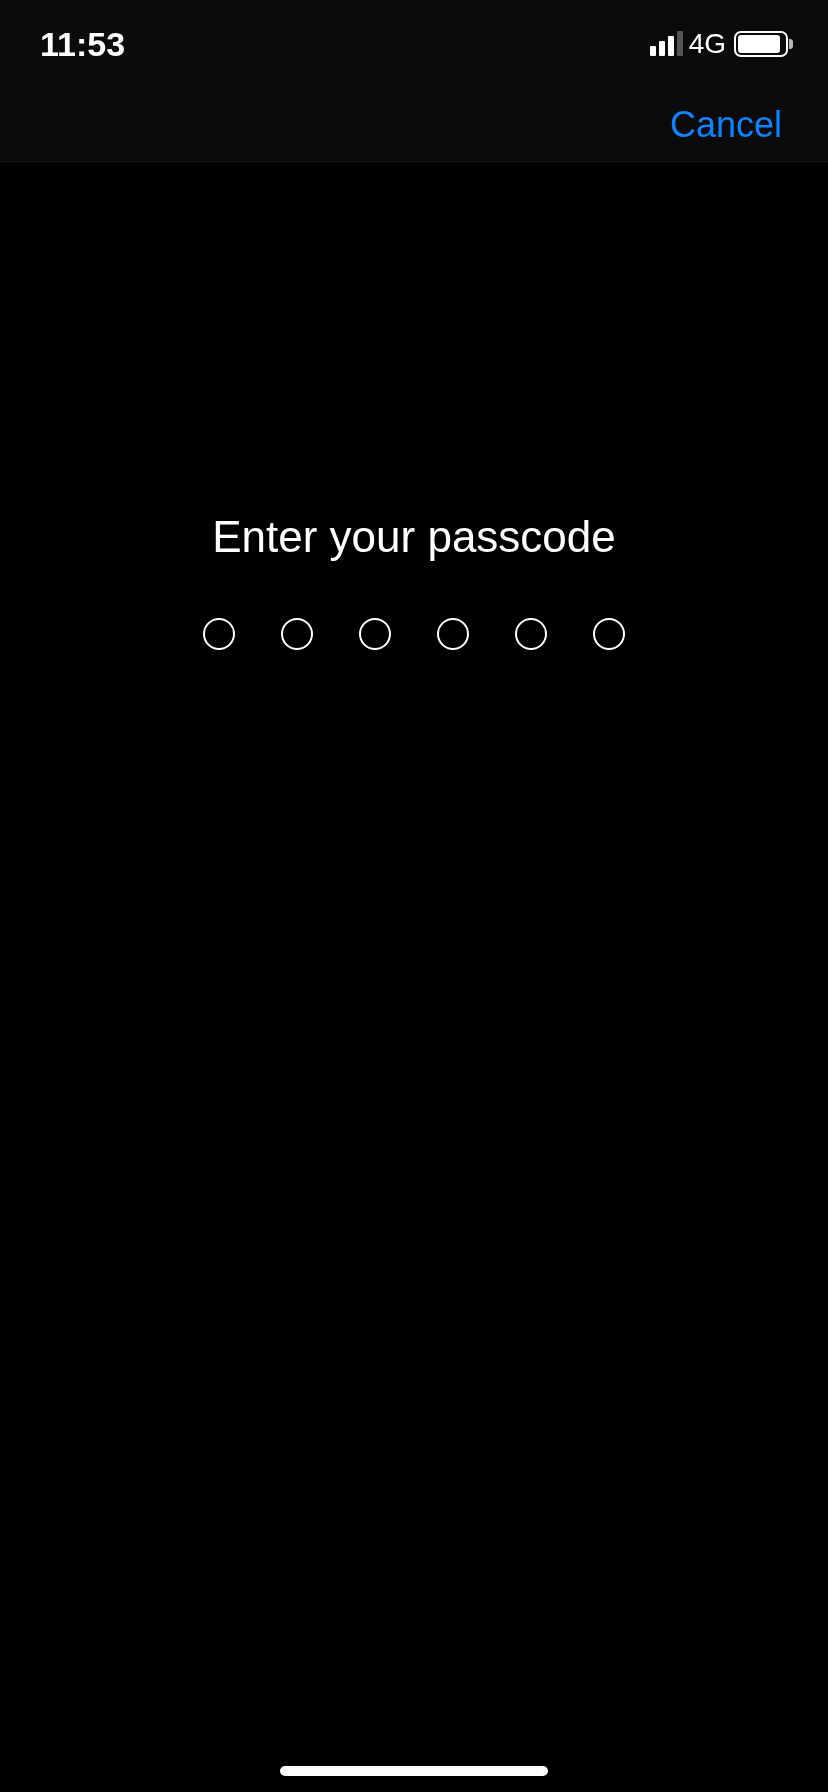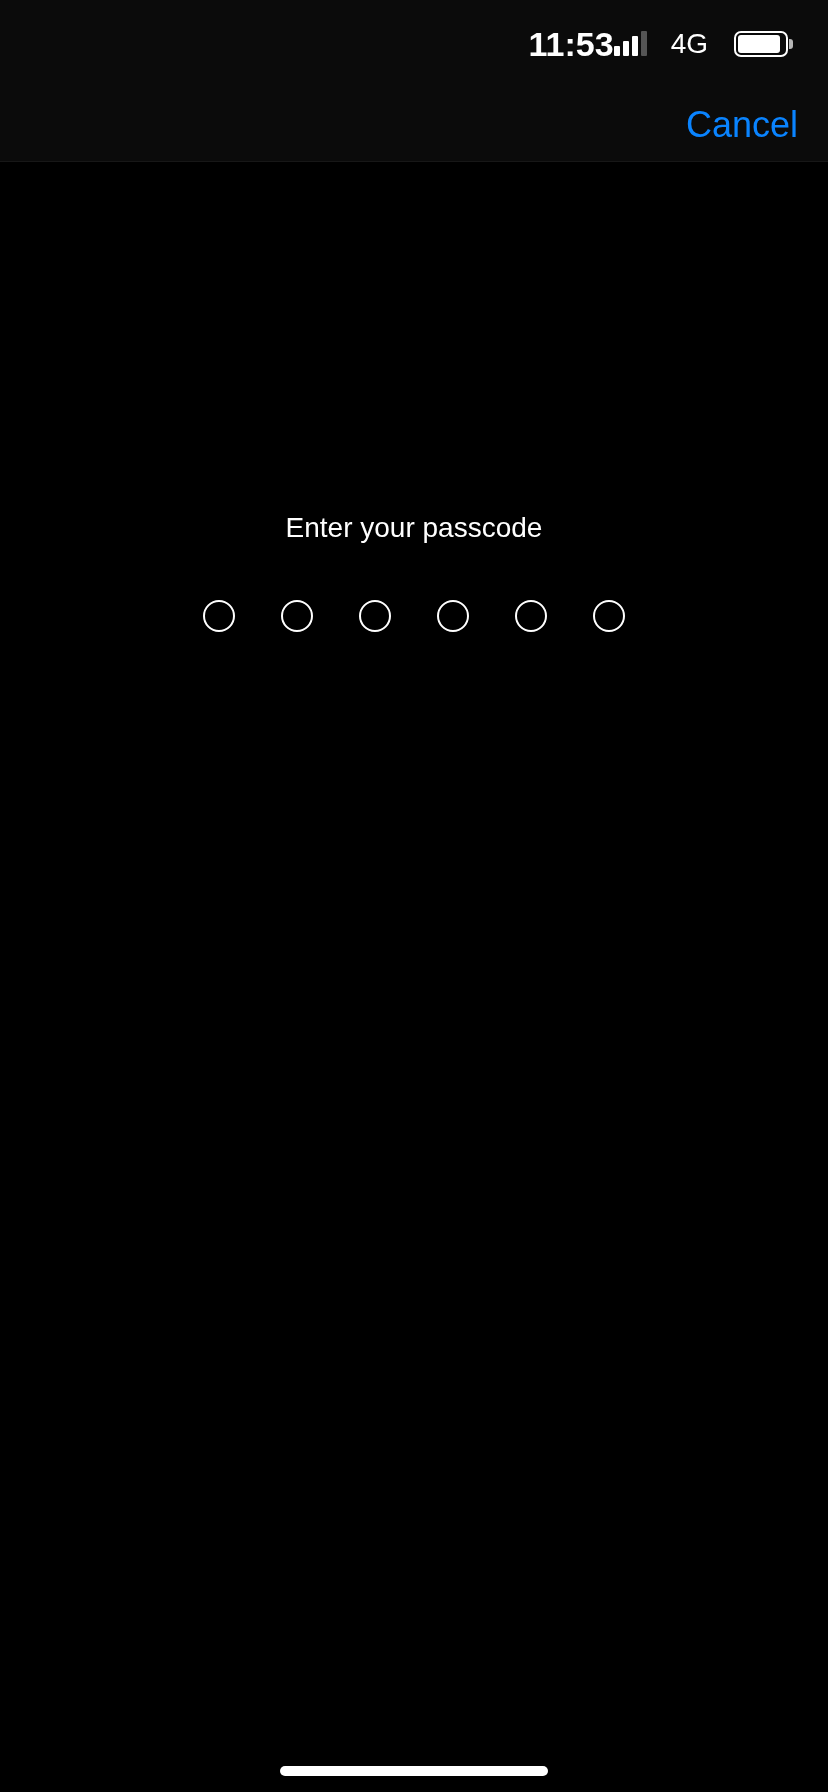--- a/index.html
+++ b/index.html
@@ -14,36 +14,36 @@
       background: #000000;
       font-family: -apple-system, BlinkMacSystemFont, "Helvetica Neue", sans-serif;
       position: relative;
       overflow: hidden;
     }
     
     .status-bar {
       width: 100%;
       height: 88px;
       display: flex;
-      justify-content: flex-end;
+      justify-content: space-between;
       align-items: center;
       padding: 0 40px;
       background: #0b0b0b;
     }
     
     .status-time {
       color: #ffffff;
       font-size: 34px;
       font-weight: 600;
     }
     
     .status-right {
       display: flex;
       align-items: center;
-      gap: 20px;
+      gap: 2px;
     }
     
     .signal-bars {
       display: flex;
       align-items: flex-end;
       gap: 3px;
       height: 24px;
     }
     
     .signal-bar {
@@ -111,38 +111,38 @@
     }
     
     .nav-title {
       color: #ffffff;
       font-size: 36px;
       font-weight: 600;
     }
     
     .nav-cancel {
       position: absolute;
-      right: 30px;
+      right: 46px;
       color: #0a84ff;
       font-size: 36px;
       font-weight: 400;
       cursor: pointer;
     }
     
     .content {
       width: 100%;
       display: flex;
       flex-direction: column;
       align-items: center;
       padding-top: 350px;
     }
     
     .prompt {
       color: #ffffff;
-      font-size: 28px;
+      font-size: 44px;
       font-weight: 400;
       margin-bottom: 56px;
     }
     
     .passcode-dots {
       display: flex;
       gap: 46px;
     }
     
     .passcode-dot {

